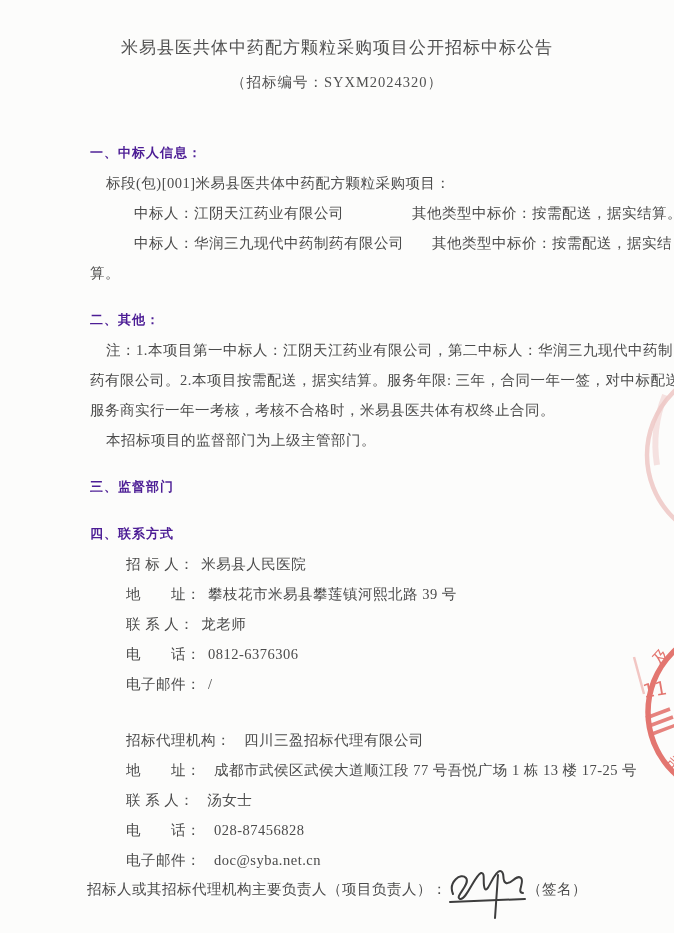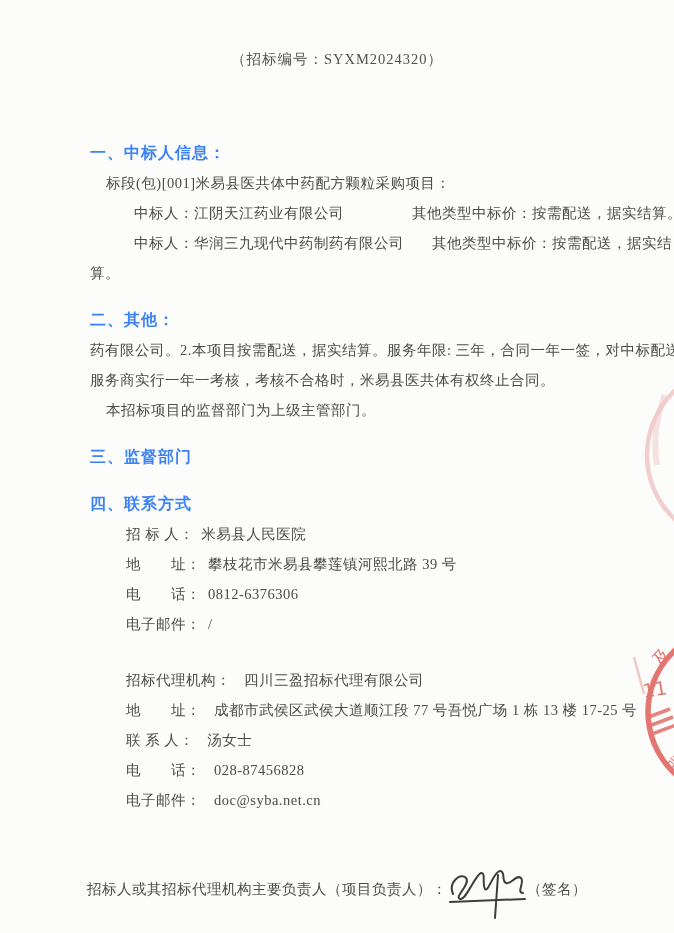--- a/index.html
+++ b/index.html
@@ -14,21 +14,21 @@
   }
   .header{padding-top:36px;text-align:center;}
   .doc-title{font-size:17px;letter-spacing:1px;color:#4e4e4e;}
   .doc-subtitle{font-size:14.5px;letter-spacing:1px;margin-top:14px;color:#515151;}
   .content{
     position:absolute;left:90px;right:50px;top:138px;
     font-size:14.5px;line-height:30px;color:#4b4b4b;
     letter-spacing:0.5px;
   }
   .heading{
-    font-weight:bold;font-size:16px;color:#3b82f6;
+    font-weight:bold;font-size:13px;color:#4c1d95;
     font-family:"Liberation Sans","DejaVu Sans",sans-serif;
     letter-spacing:1px;
   }
   .line{white-space:nowrap;}
   .ind1{padding-left:16px;}
   .ind2{padding-left:44px;}
   .gap-sm{margin-top:17px;}
   .price1{margin-left:68px;text-align:center;}
   .price2{margin-left:28px;margin-top:40px;}
   .row .lbl{color:#4b4b4b;margin-left:20px;}
@@ -63,43 +63,46 @@
     <g stroke="#df5f58" stroke-width="3.5" opacity="0.9">
       <line x1="16" y1="106" x2="40" y2="97"></line>
       <line x1="19" y1="114" x2="43" y2="105"></line>
       <line x1="22" y1="122" x2="46" y2="113"></line>
     </g>
     <text x="30" y="55" font-size="17" fill="#df5f58" transform="rotate(-48 30 55)">及</text>
     <text x="34" y="152" font-size="16" fill="#df5f58" transform="rotate(42 34 152)">司</text>
   </svg>
 
   <div class="header">
+    <div class="doc-title">米易县医共体中药配方颗粒采购项目公开招标中标公告</div>
     <div class="doc-subtitle">（招标编号：SYXM2024320）</div>
   </div>
 
   <div class="content">
 
     <div class="line heading">一、中标人信息：</div>
     <div class="line ind1">标段(包)[001]米易县医共体中药配方颗粒采购项目：</div>
     <div class="line ind2"><span>中标人：江阴天江药业有限公司</span><span class="price1">其他类型中标价：按需配送，据实结算。</span></div>
     <div class="line ind2"><span>中标人：华润三九现代中药制药有限公司</span><span class="price2">其他类型中标价：按需配送，据实结</span></div>
     <div class="line">算。</div>
 
     <div class="line heading gap-sm">二、其他：</div>
+    <div class="line ind1">注：1.本项目第一中标人：江阴天江药业有限公司，第二中标人：华润三九现代中药制</div>
     <div class="line">药有限公司。2.本项目按需配送，据实结算。服务年限: 三年，合同一年一签，对中标配送</div>
     <div class="line">服务商实行一年一考核，考核不合格时，米易县医共体有权终止合同。</div>
 
     <div class="line ind1">本招标项目的监督部门为上级主管部门。</div>
     <div class="line heading gap-sm">三、监督部门</div>
 
     <div class="line heading gap-sm">四、联系方式</div>
 
     <div class="tenderer-block">
       <div class="line ind1 row"><span class="lbl">招 标 人：</span><span class="val">米易县人民医院</span></div>
       <div class="line ind1 row"><span class="lbl">地　　址：</span><span class="val">攀枝花市米易县攀莲镇河熙北路 39 号</span></div>
+      <div class="line ind1 row"><span class="lbl">联 系 人：</span><span class="val">龙老师</span></div>
       <div class="line ind1 row"><span class="lbl">电　　话：</span><span class="val">0812-6376306</span></div>
       <div class="line ind1 row"><span class="lbl">电子邮件：</span><span class="val">/</span></div>
     </div>
 
     <div class="agency-block">
       <div class="line ind1 row"><span class="lbl">招标代理机构：</span><span class="val">四川三盈招标代理有限公司</span></div>
       <div class="line ind1 row"><span class="lbl">地　　址：</span><span class="val">成都市武侯区武侯大道顺江段 77 号吾悦广场 1 栋 13 楼 17-25 号</span></div>
       <div class="line ind1 row"><span class="lbl">联 系 人：</span><span class="val">汤女士</span></div>
       <div class="line ind1 row"><span class="lbl">电　　话：</span><span class="val">028-87456828</span></div>
       <div class="line ind1 row"><span class="lbl">电子邮件：</span><span class="val">doc@syba.net.cn</span></div>

